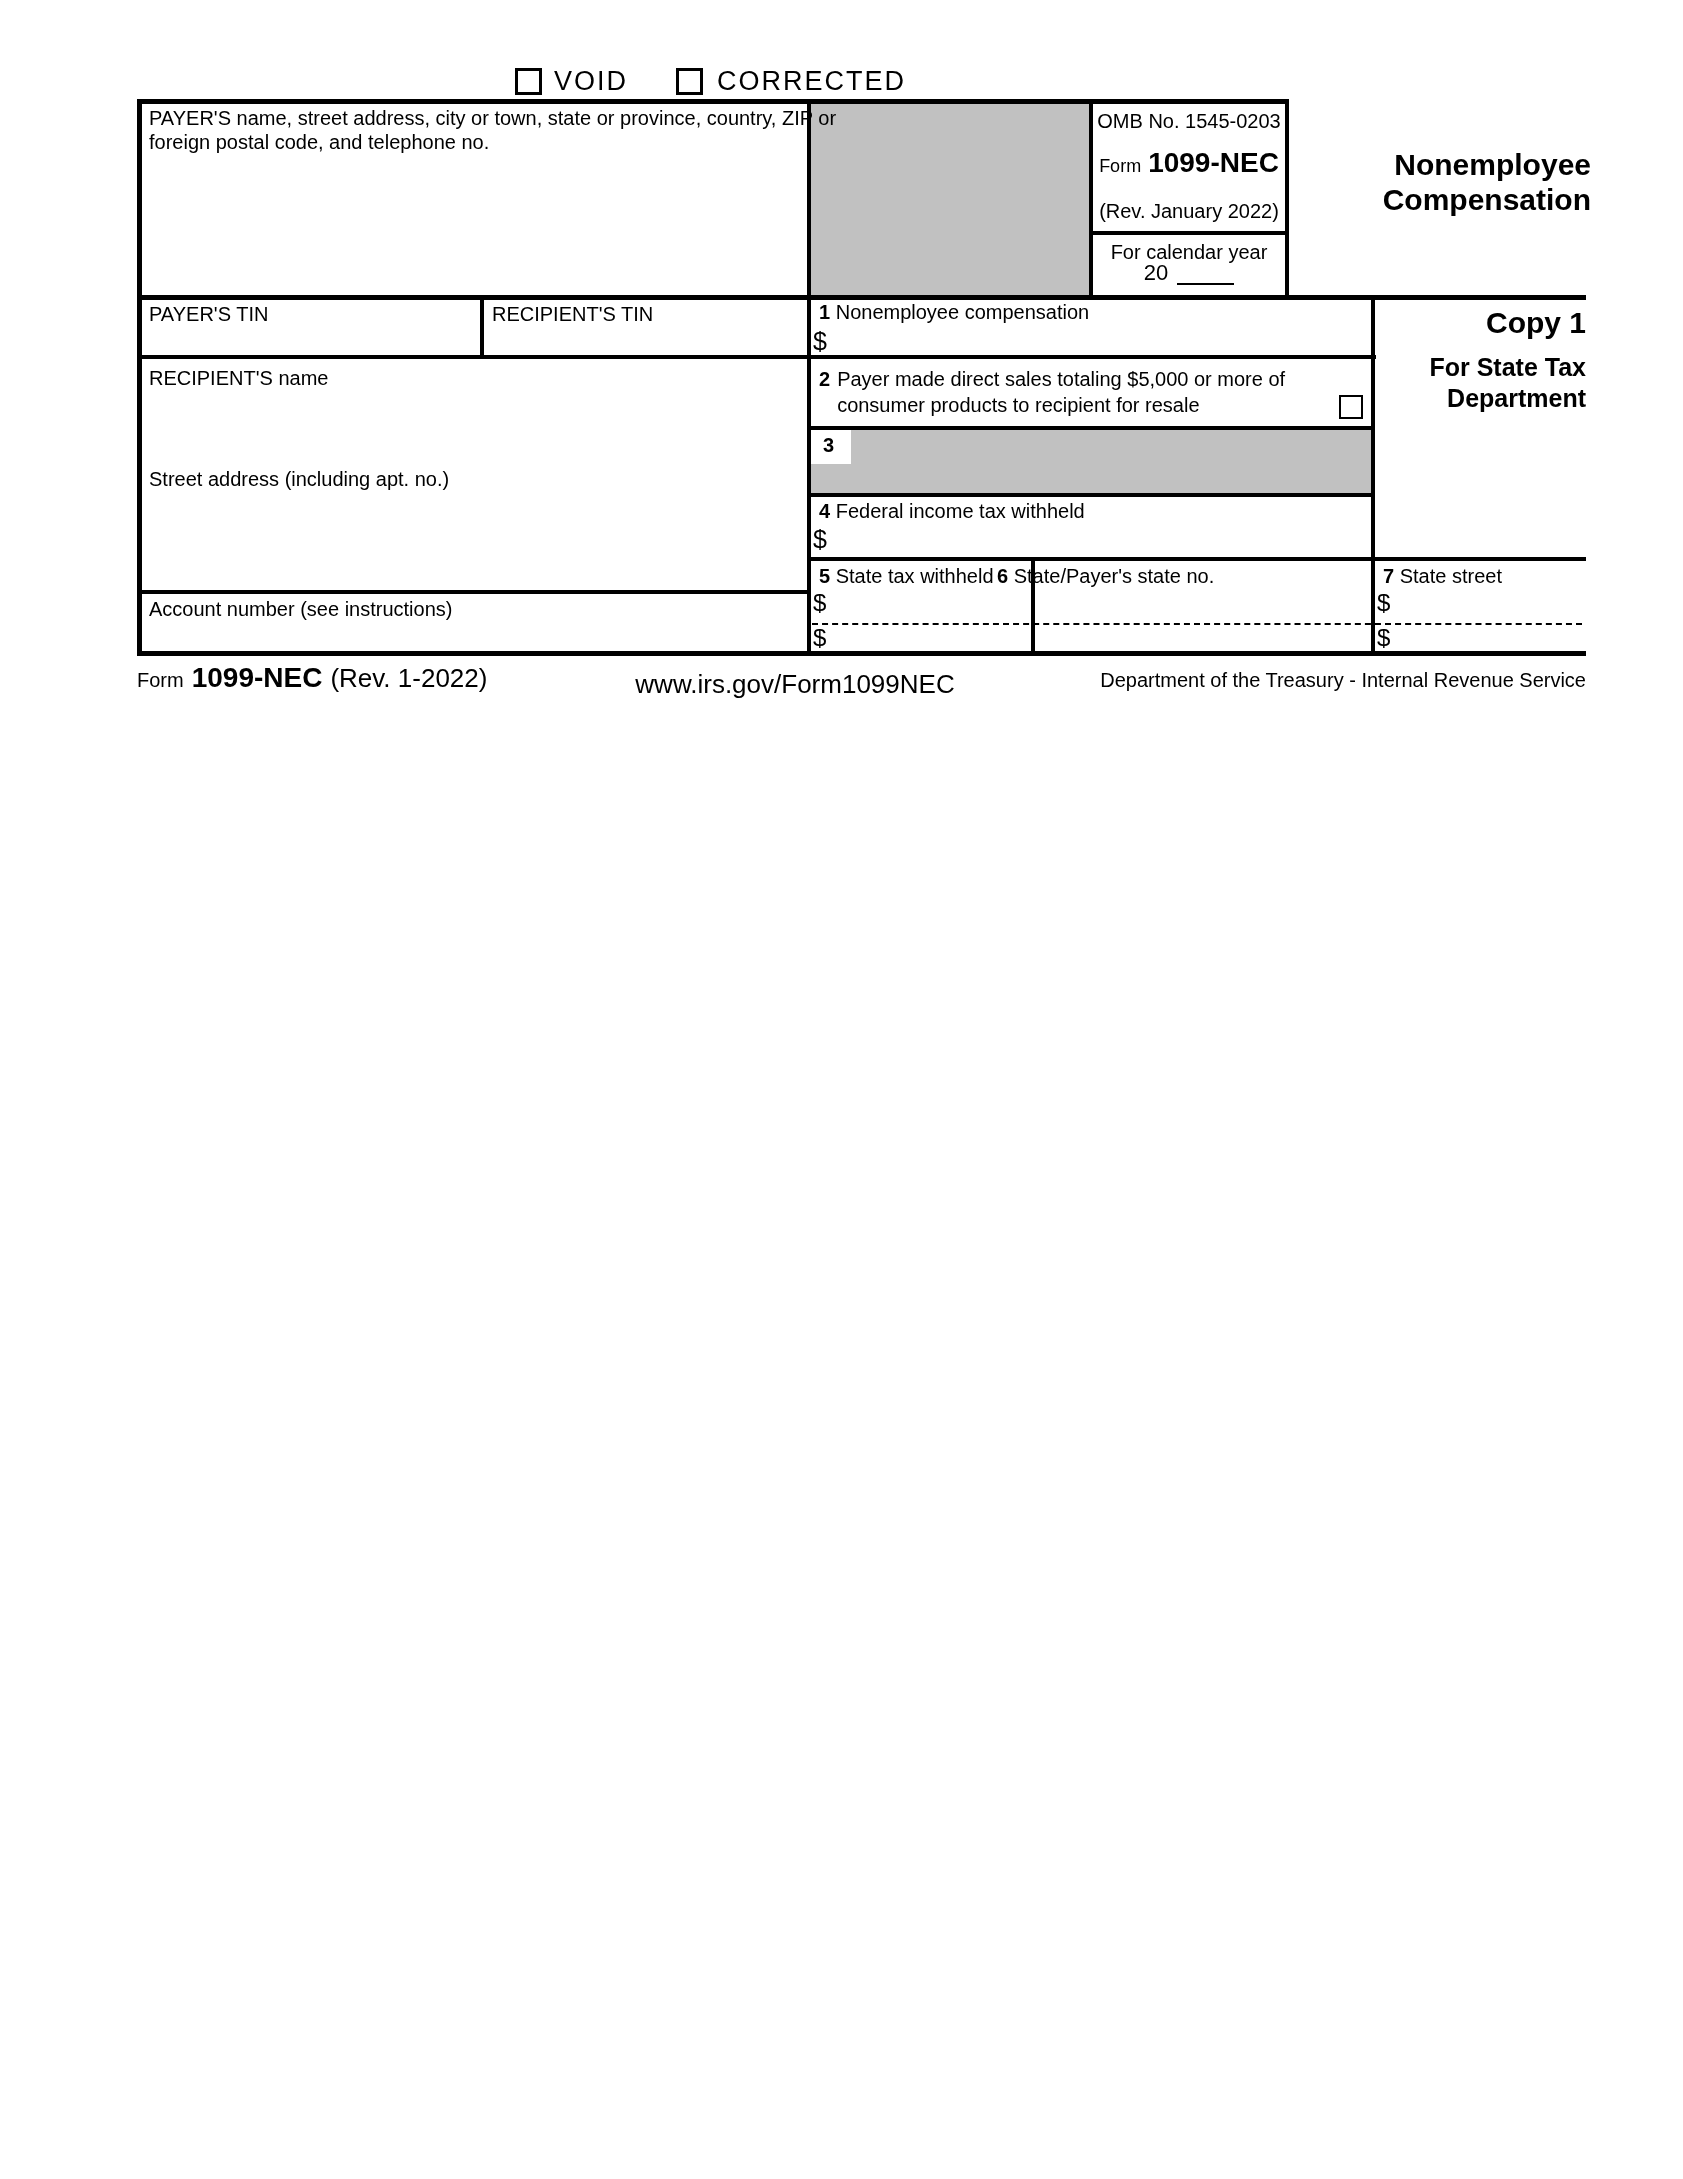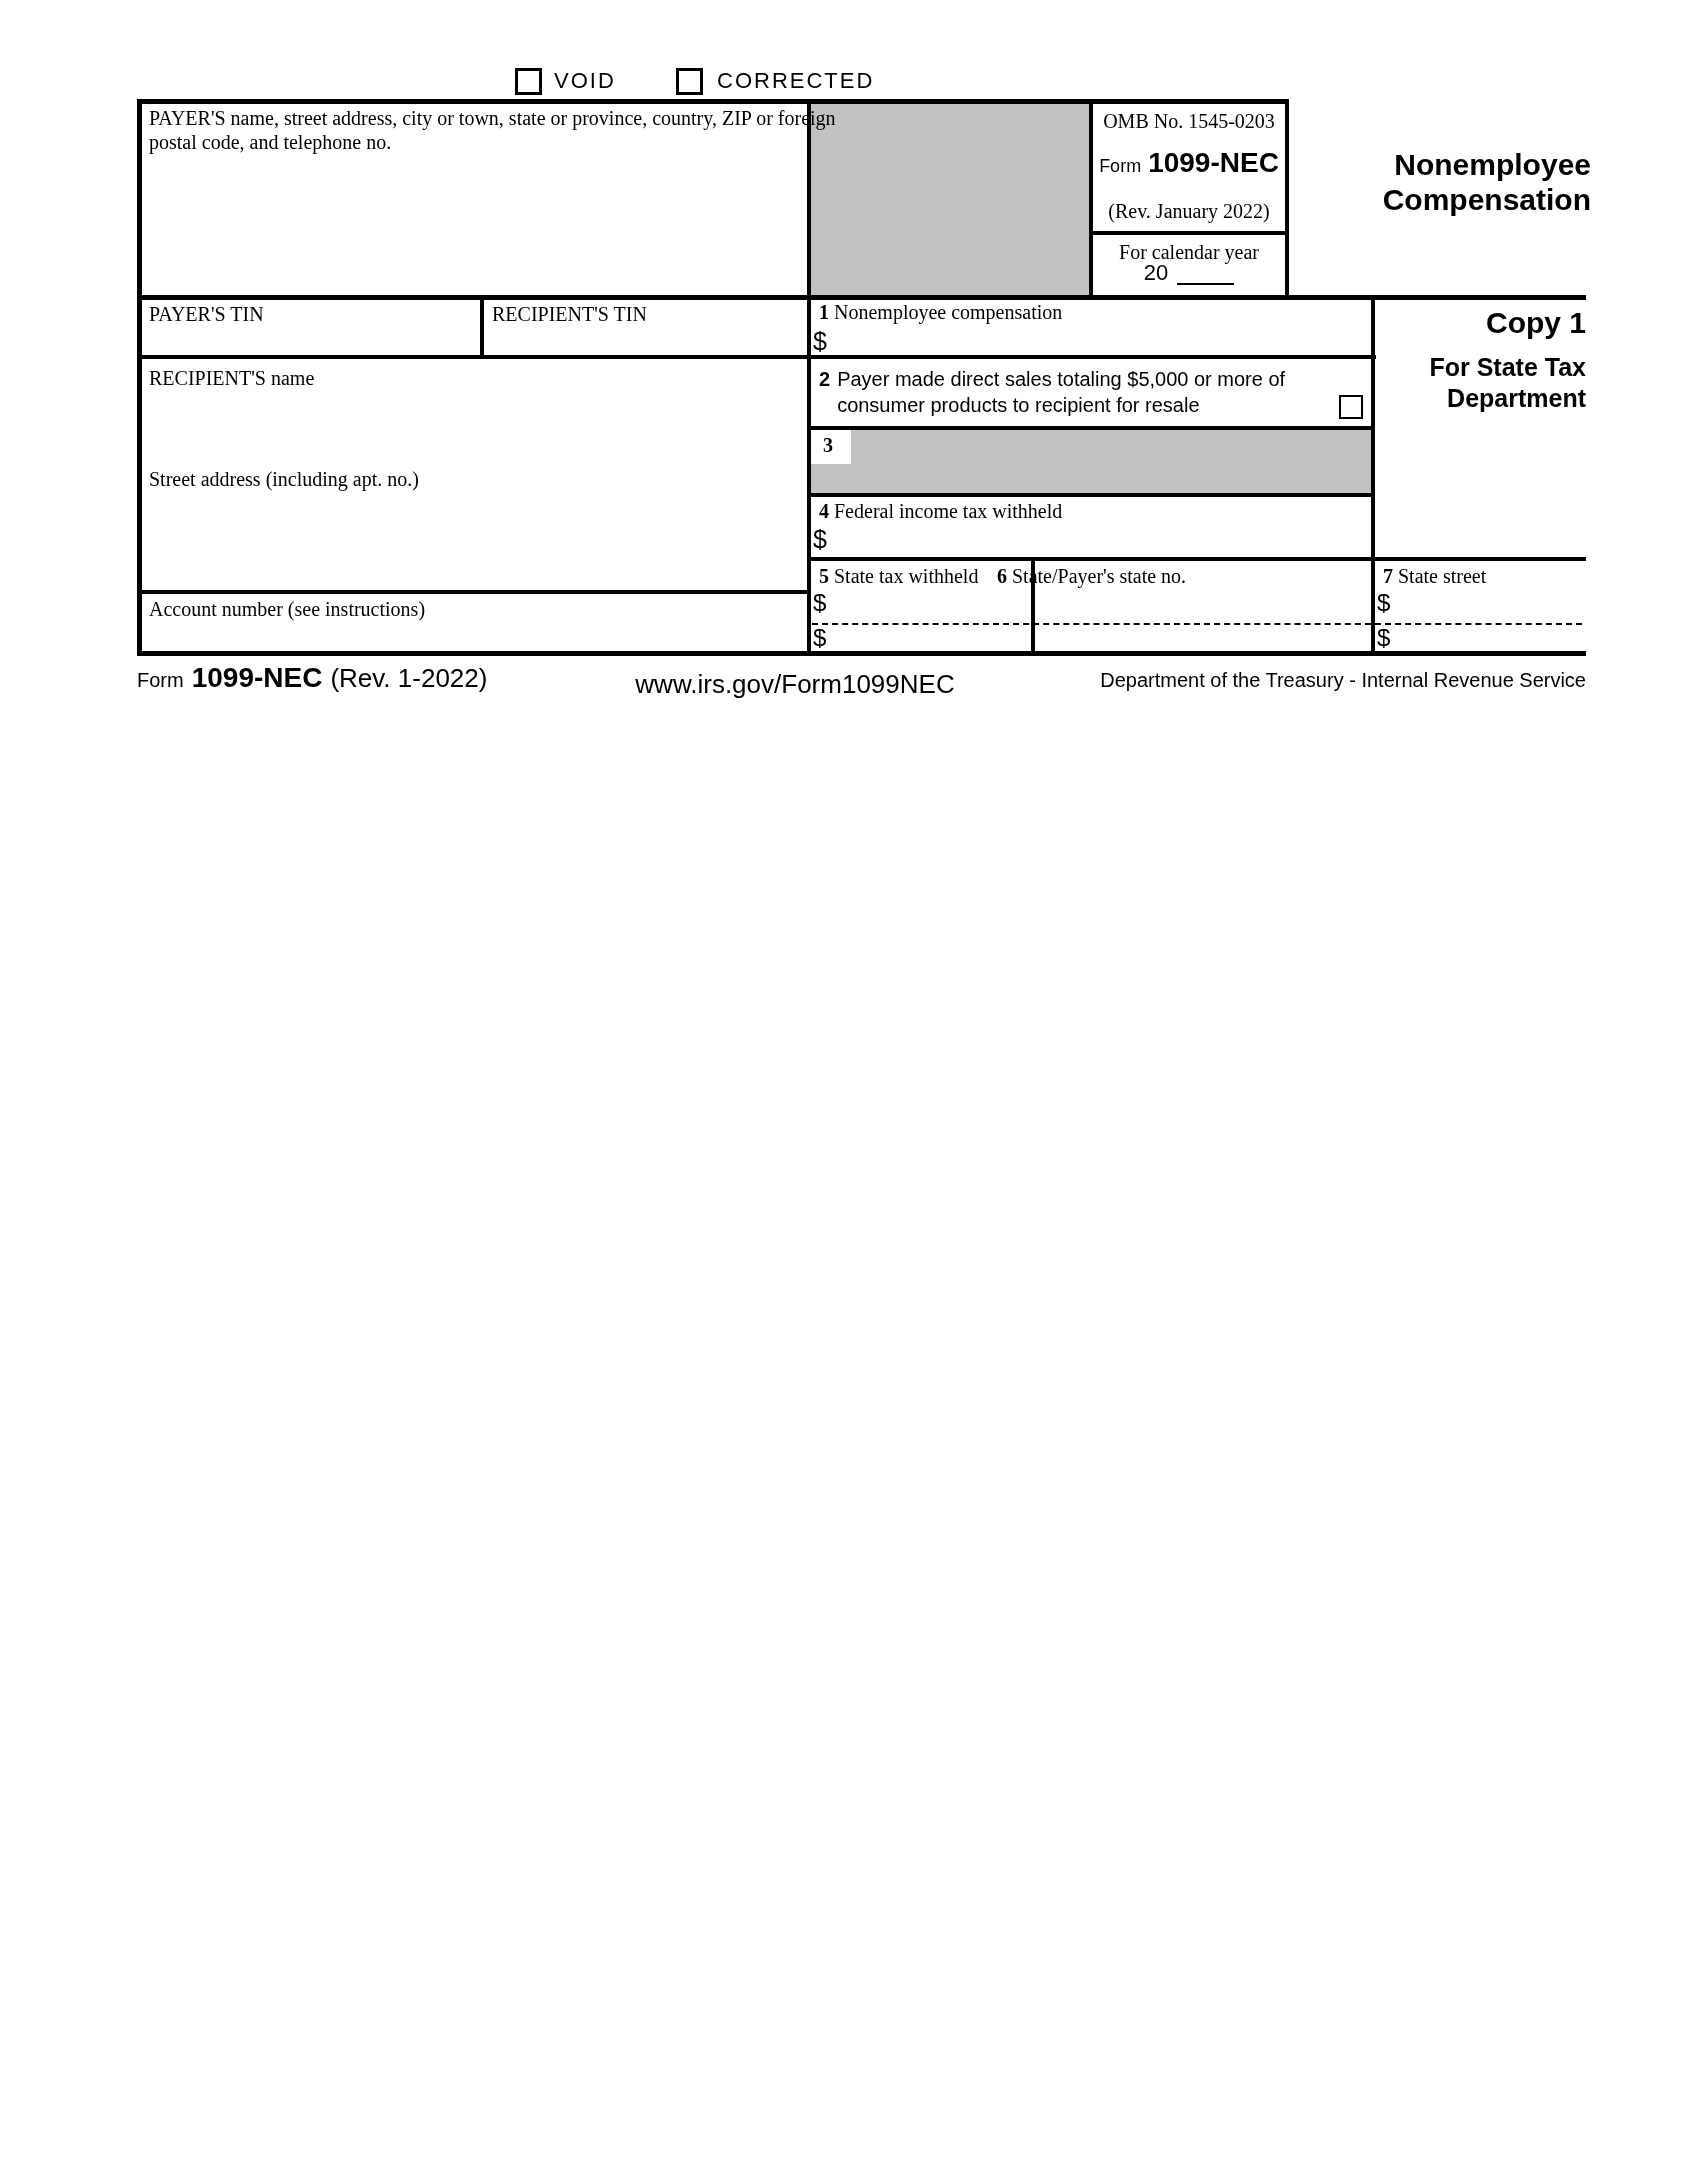--- a/index.html
+++ b/index.html
@@ -1,27 +1,27 @@
 <!DOCTYPE html>
 <html><head>
 <meta charset="utf-8">
 <style>
   * { margin:0; padding:0; box-sizing:border-box; }
   body { background:#ffffff; font-family:"Liberation Sans", sans-serif; color:#000; }
   .page { position:relative; width:1683px; height:2179px; background:#ffffff; overflow:hidden; }
   .abs { position:absolute; }
   .hl { position:absolute; background:#000; height:4px; }
   .vl { position:absolute; background:#000; width:4px; }
-  .lbl { position:absolute; font-size:20px; line-height:24px;font-family:Liberation Serif, serif; }
+  .lbl { position:absolute; font-size:20px; line-height:24px; }
   .bn { font-weight:bold; }
   .dollar { position:absolute; font-size:25px; line-height:27px; }
   .shade { position:absolute; background:#c1c1c1; }
   .checkbox { position:absolute; border:3px solid #000; background:#fff; }
   .dashed { position:absolute; border-top:2px dashed #000; height:0; }
-  .cbrow-label { position:absolute; font-size:22px; letter-spacing:2px; line-height:30px; }
+  .cbrow-label { position:absolute; font-size:27px; letter-spacing:2px; line-height:30px; }
   .centered { text-align:center; }
   .rt { text-align:right; }
 </style>
 </head>
 <body>
 
 <div class="page">
 
   <div class="checkbox" style="left:515px; top:68px; width:27px; height:27px;"></div>
   <div class="cbrow-label" style="left:554px; top:66px;">VOID</div>

